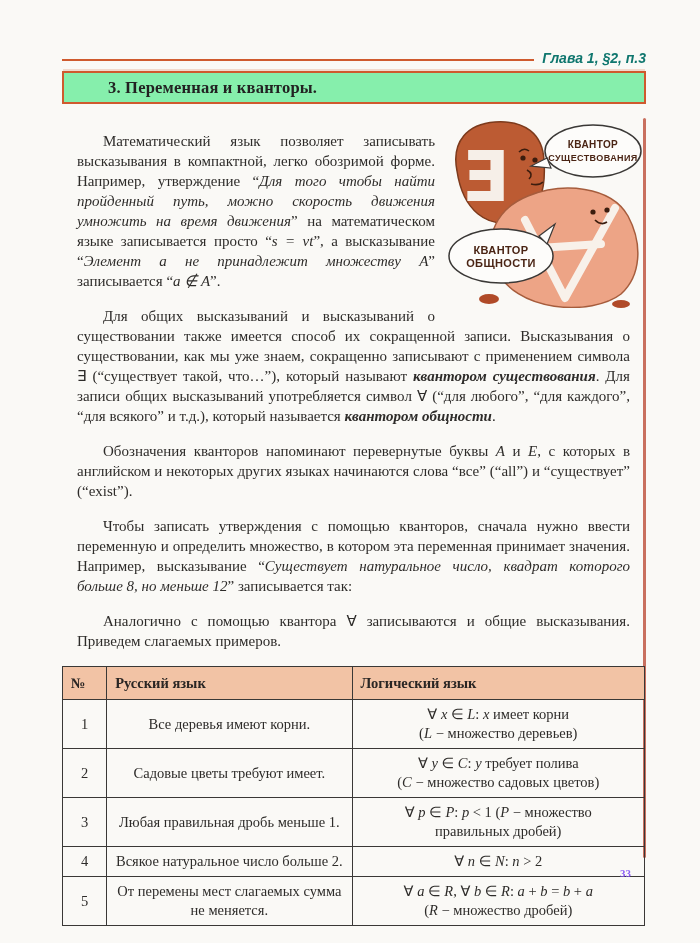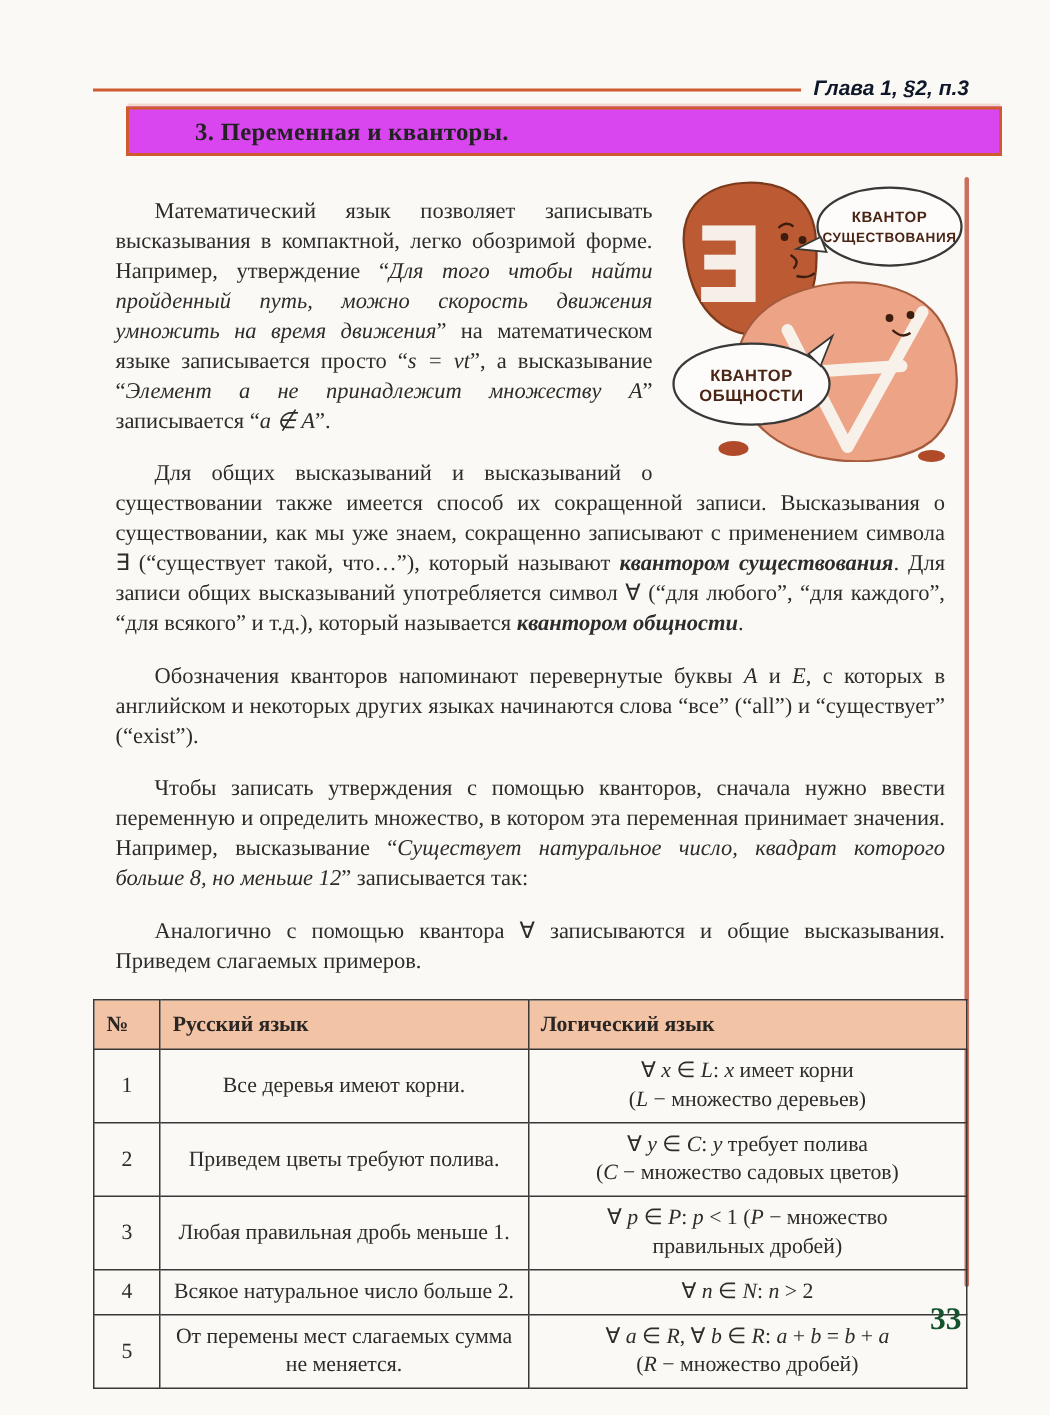--- a/index.html
+++ b/index.html
@@ -12,29 +12,28 @@
     overflow:hidden;
   }
   .page{position:absolute;left:0;top:0;width:700px;height:943px;}
 
   
   .chapter-line{position:absolute;left:62px;top:50px;width:584px;display:flex;align-items:center;}
   .chapter-rule{flex:1;height:2px;background:#cf5a2e;margin-right:8px;margin-top:3px;}
   .chapter-ref{
     font-family:"Liberation Sans", sans-serif;
     font-style:italic;font-weight:bold;
-    font-size:14px;color:#0f172a;white-space:nowrap;
+    font-size:14px;color:#0f766e;white-space:nowrap;
   }
   .title-box{
     position:absolute;left:62px;top:71px;width:580px;height:29px;
     border:2px solid #cf5a2e;
     box-shadow:0 -3px 0 -1px #cf5a2e33;
     display:flex;align-items:center;
-    background:#d946ef;
-    margin-left:22px;
+    background:#86efac;
   }
   .title-text{
     font-size:16.5px;font-weight:bold;color:#222;
     padding-left:44px;letter-spacing:.2px;
   }
 
   
   .side-line{
     position:absolute;left:643px;top:118px;width:3px;height:740px;
     background:#c9705f;border-radius:2px;
@@ -82,21 +81,21 @@
     font-weight:bold;color:#2a2624;
     height:22px;
   }
   td.col-num{text-align:center;width:28px;}
   td.col-rus{width:238px;text-align:center;}
   td.col-log{width:288px;text-align:center;}
   .logic-line{text-align:center;}
 
   .page-number{
     position:absolute;left:620px;top:867px;
-    font-size:21px;font-weight:bold;color:#14532d;
+    font-size:11px;font-weight:bold;color:#8b5cf6;
   }
 </style>
 </head>
 <body>
 
 <div class="page">
 
   <div class="chapter-line">
     <div class="chapter-rule"></div>
     <div class="chapter-ref">Глава 1, §2, п.3</div>
@@ -160,21 +159,21 @@
         <tr>
           <td class="col-num">1</td>
           <td class="col-rus">Все деревья имеют корни.</td>
           <td class="col-log">
             <div class="logic-line"><span class="seg-n">∀ </span><span class="seg-i">x</span><span class="seg-n"> ∈ </span><span class="seg-i">L</span><span class="seg-n">:   </span><span class="seg-i">x</span><span class="seg-n"> имеет корни</span></div>
             <div class="logic-line"><span class="seg-n">(</span><span class="seg-i">L</span><span class="seg-n"> − множество деревьев)</span></div>
           </td>
         </tr>
         <tr>
           <td class="col-num">2</td>
-          <td class="col-rus">Приведем цветы требуют полива.</td>
+          <td class="col-rus">Садовые цветы требуют имеет.</td>
           <td class="col-log">
             <div class="logic-line"><span class="seg-n">∀ </span><span class="seg-i">y</span><span class="seg-n"> ∈ </span><span class="seg-i">C</span><span class="seg-n">:   </span><span class="seg-i">y</span><span class="seg-n"> требует полива</span></div>
             <div class="logic-line"><span class="seg-n">(</span><span class="seg-i">C</span><span class="seg-n"> − множество садовых цветов)</span></div>
           </td>
         </tr>
         <tr>
           <td class="col-num">3</td>
           <td class="col-rus">Любая правильная дробь меньше 1.</td>
           <td class="col-log">
             <div class="logic-line"><span class="seg-n">∀ </span><span class="seg-i">p</span><span class="seg-n"> ∈ </span><span class="seg-i">P</span><span class="seg-n">:   </span><span class="seg-i">p</span><span class="seg-n"> &lt; 1 (</span><span class="seg-i">P</span><span class="seg-n"> − множество</span></div>

